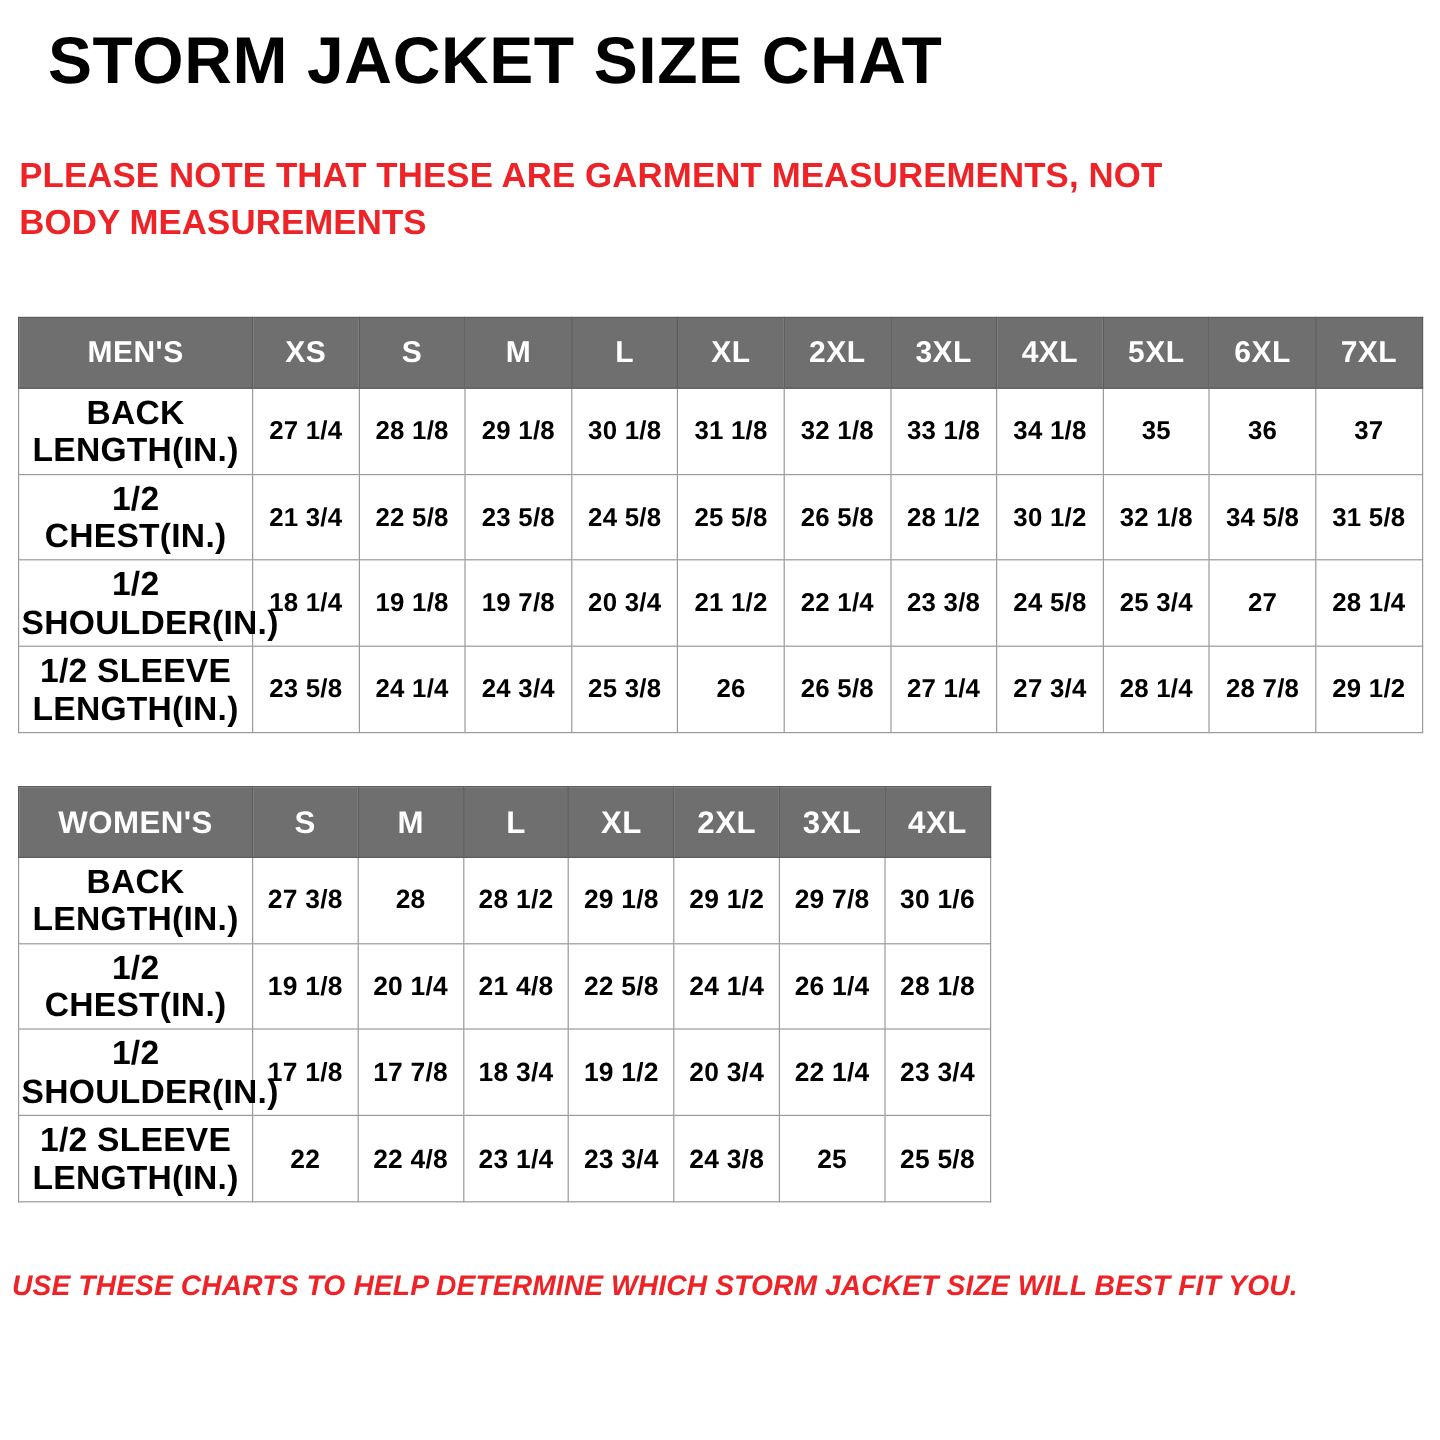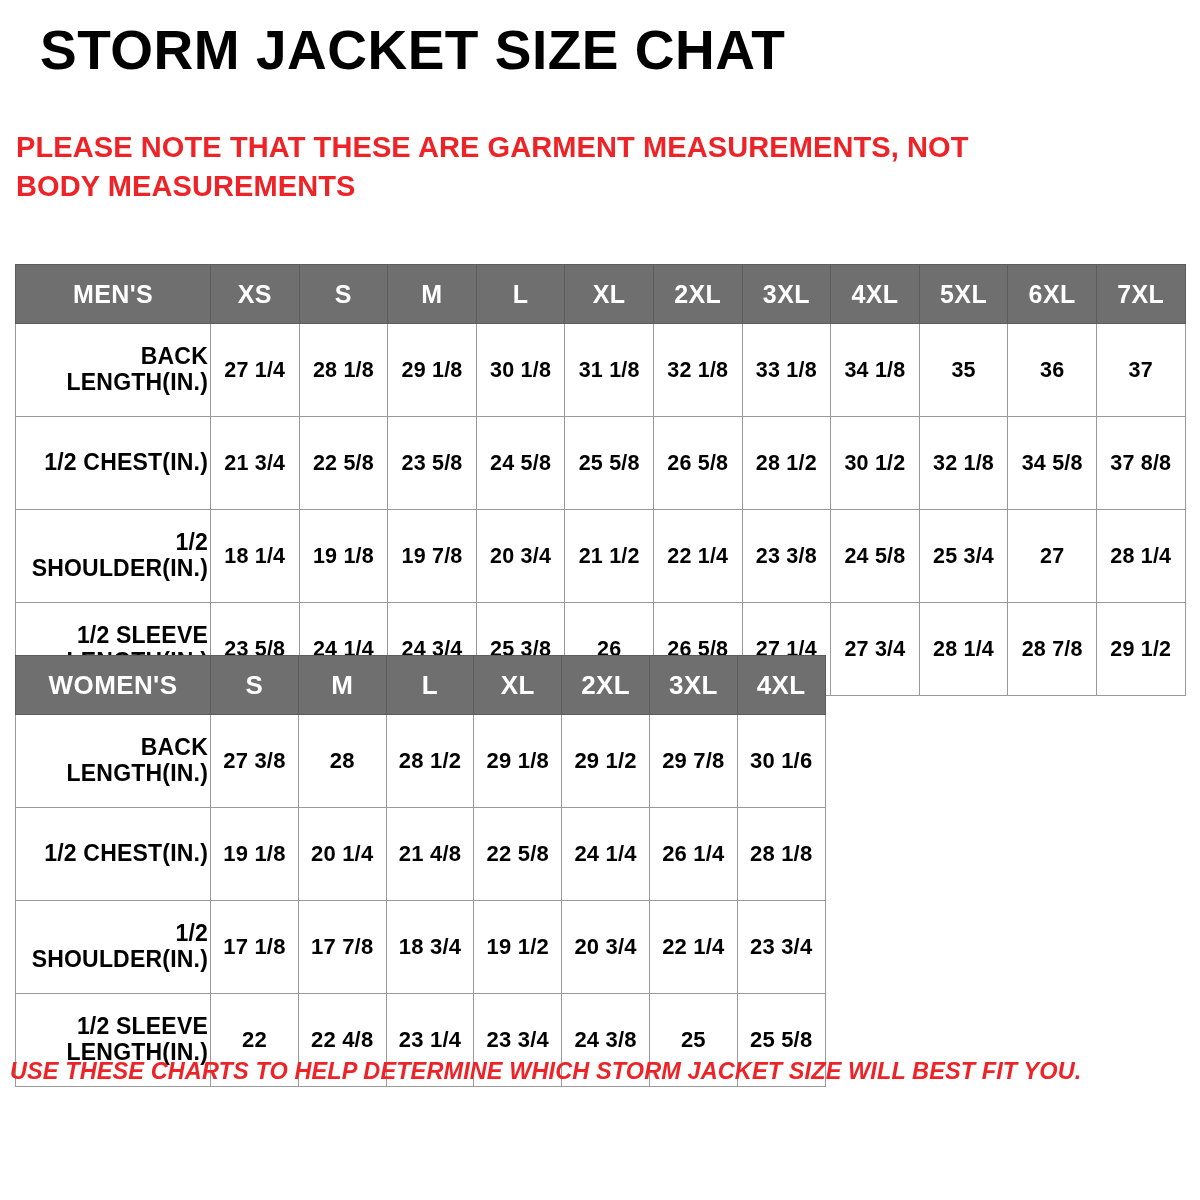--- a/index.html
+++ b/index.html
@@ -87,24 +87,23 @@
     font-size: 25px;
   }
 
   
   table.size-table tbody td {
     height: 60px;
     font-size: 21px;
     letter-spacing: 0.2px;
   }
   table.size-table tbody td.rowlabel {
-    font-size: 23px;
+    font-size: 28px;
     line-height: 1.12;
-    padding: 16px 2px;
-    text-align: right;
+    padding: 4px 2px;
   }
   table.size-table tbody td.val {
     font-size: 21.5px;
     white-space: nowrap;
   }
 
   
   #mens-table {
     left: 15px;
     top: 264px;
@@ -182,21 +181,21 @@
         <td class="val">21 3/4</td>
         <td class="val">22 5/8</td>
         <td class="val">23 5/8</td>
         <td class="val">24 5/8</td>
         <td class="val">25 5/8</td>
         <td class="val">26 5/8</td>
         <td class="val">28 1/2</td>
         <td class="val">30 1/2</td>
         <td class="val">32 1/8</td>
         <td class="val">34 5/8</td>
-        <td class="val">37 8/8</td>
+        <td class="val">31 5/8</td>
       </tr>
       <tr>
         <td class="rowlabel">1/2 SHOULDER(IN.)</td>
         <td class="val">18 1/4</td>
         <td class="val">19 1/8</td>
         <td class="val">19 7/8</td>
         <td class="val">20 3/4</td>
         <td class="val">21 1/2</td>
         <td class="val">22 1/4</td>
         <td class="val">23 3/8</td>

